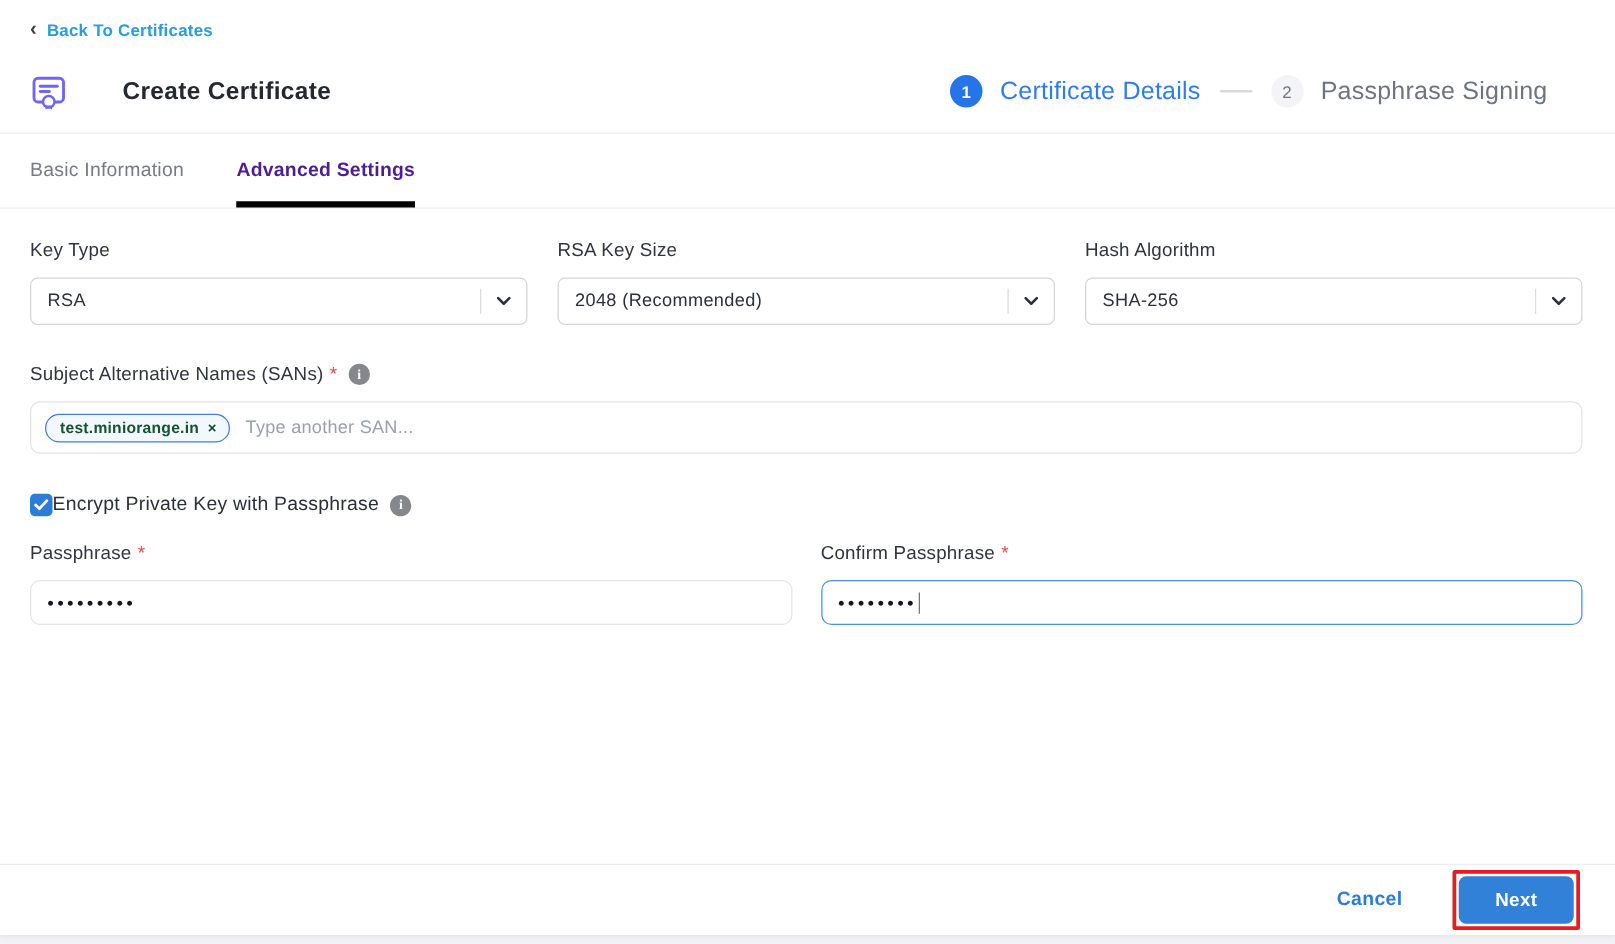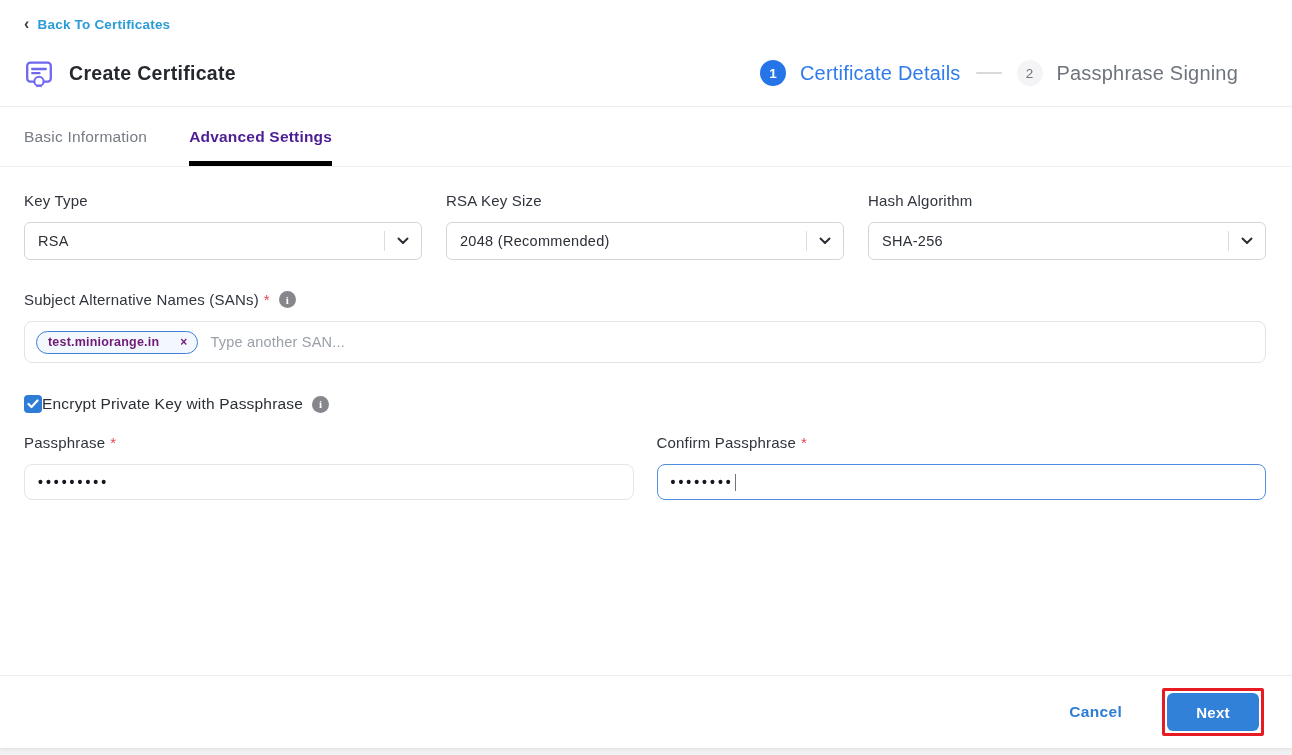--- a/index.html
+++ b/index.html
@@ -23,21 +23,21 @@
     cursor: pointer; letter-spacing: .2px;
   }
   .back-chevron { color: #3a3f47; font-size: 16px; font-weight: bold; line-height: 1; }
 
   
   .header-row {
     display: flex; justify-content: space-between; align-items: center;
     padding: 25px 26px 0 24px;
   }
   .title-wrap { display: flex; align-items: center; gap: 15px; }
-  .title { font-size: 19.5px; font-weight: bold; color: #25282f; letter-spacing: .3px; }
+  .title { font-size: 19.5px; font-weight: bold; color: #25282f; letter-spacing: .3px; margin-left: 29px; }
   .stepper { display: flex; align-items: center; gap: 15px; margin-right: 28px; }
   .step { display: flex; align-items: center; gap: 14px; }
   .step-circle {
     width: 26px; height: 26px; border-radius: 50%;
     display: flex; align-items: center; justify-content: center;
     font-size: 13.5px;
   }
   .step-circle.active { background: #2574e8; color: #ffffff; font-weight: bold; }
   .step-circle.inactive { background: #f4f4f6; color: #6e747e; }
   .step-label { font-size: 20px; letter-spacing: .2px; }
@@ -79,24 +79,24 @@
   }
 
   .sans-section { margin-top: 31px; }
   .sans-input {
     margin-top: 13px; height: 42px;
     border: 1px solid #e3e3e7; border-radius: 8px;
     display: flex; align-items: center; padding: 0 11px; gap: 12px;
     cursor: text;
   }
   .chip {
-    display: inline-flex; align-items: center; gap: 21px;
+    display: inline-flex; align-items: center; gap: 7px;
     border: 1.5px solid #3f7fd9; background: #f3f8ff;
     border-radius: 13px; padding: 3px 10px 4px 11px;
-    font-size: 12.5px; font-weight: bold; color: #701a75; letter-spacing: .2px;
+    font-size: 12.5px; font-weight: bold; color: #14532d; letter-spacing: .2px;
   }
   .chip-x { font-size: 12px; font-weight: bold; cursor: pointer; line-height: 1; }
   .san-placeholder { color: #9aa0a8; font-size: 14.5px; letter-spacing: .2px; }
 
   .checkbox-row { margin-top: 32px; display: flex; align-items: center; }
   .checkbox {
     width: 18px; height: 18px; background: #2e7cd6; border-radius: 4px;
     display: flex; align-items: center; justify-content: center; cursor: pointer;
   }
   .checkbox-label { font-size: 15.5px; color: #2b2f37; letter-spacing: .2px; }
@@ -107,21 +107,21 @@
     border: 1px solid #e5e5e9; border-radius: 8px;
     display: flex; align-items: center; padding: 0 13px; cursor: text;
     background: #fff;
   }
   .pass-box.focused { border: 1.6px solid #4f8fe0; }
   .masked { font-size: 14px; font-weight: bold; color: #15171c; letter-spacing: 3px; }
   .caret { width: 1.5px; height: 17px; background: #70747b; margin-left: 1px; }
 
   
   .footer {
-    border-top: 1px solid #ededf0; height: 73px;
+    border-top: 1px solid #ededf0; height: 57px;
     display: flex; align-items: center; justify-content: flex-end;
     gap: 40px; padding: 0 28px 0 24px;
   }
   .cancel-link { color: #2e7cd6; font-weight: bold; font-size: 15.5px; cursor: pointer; letter-spacing: .3px; }
   .next-annotation { border: 3px solid #e71c23; padding: 2px; border-radius: 2px; }
   .next-btn {
     width: 92px; height: 38px; background: #3181d8; color: #ffffff;
     font-weight: bold; font-size: 15px; border: none; border-radius: 6px;
     cursor: pointer; font-family: "Liberation Sans", sans-serif; letter-spacing: .3px;
   }

